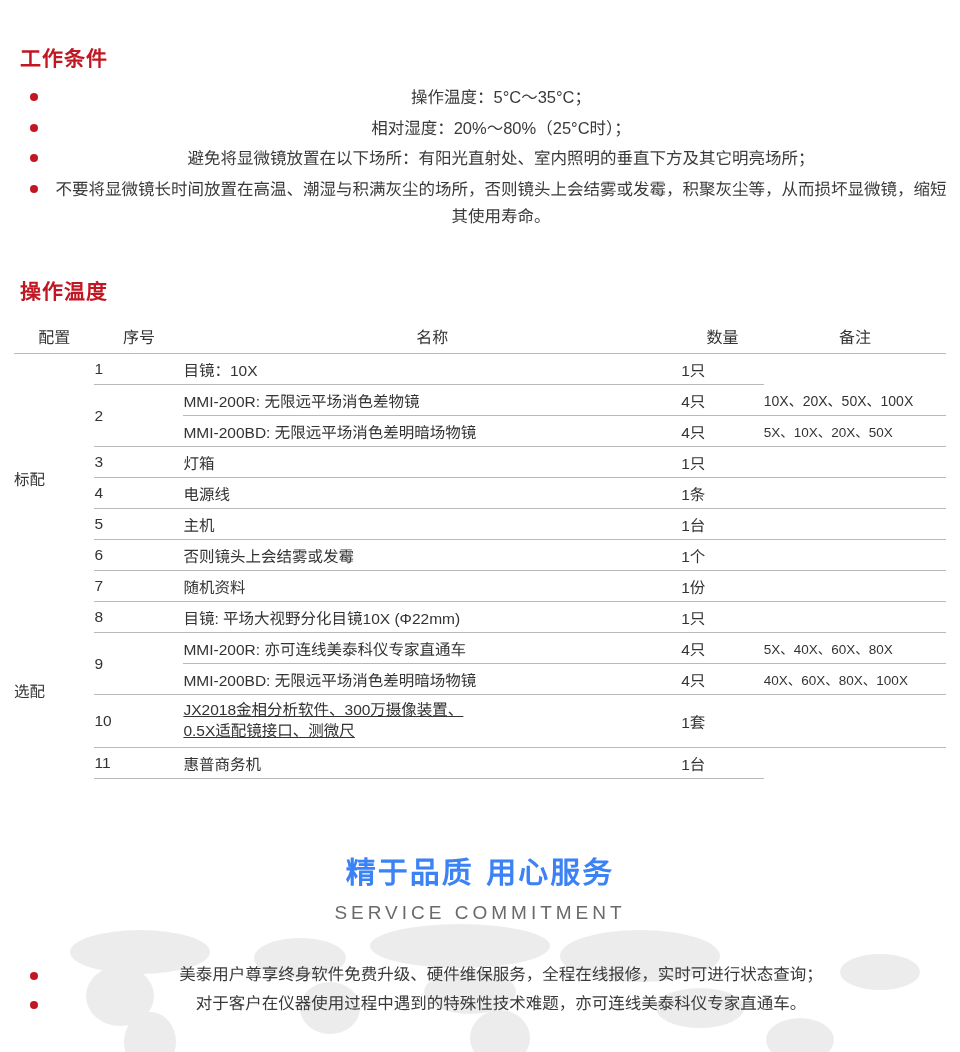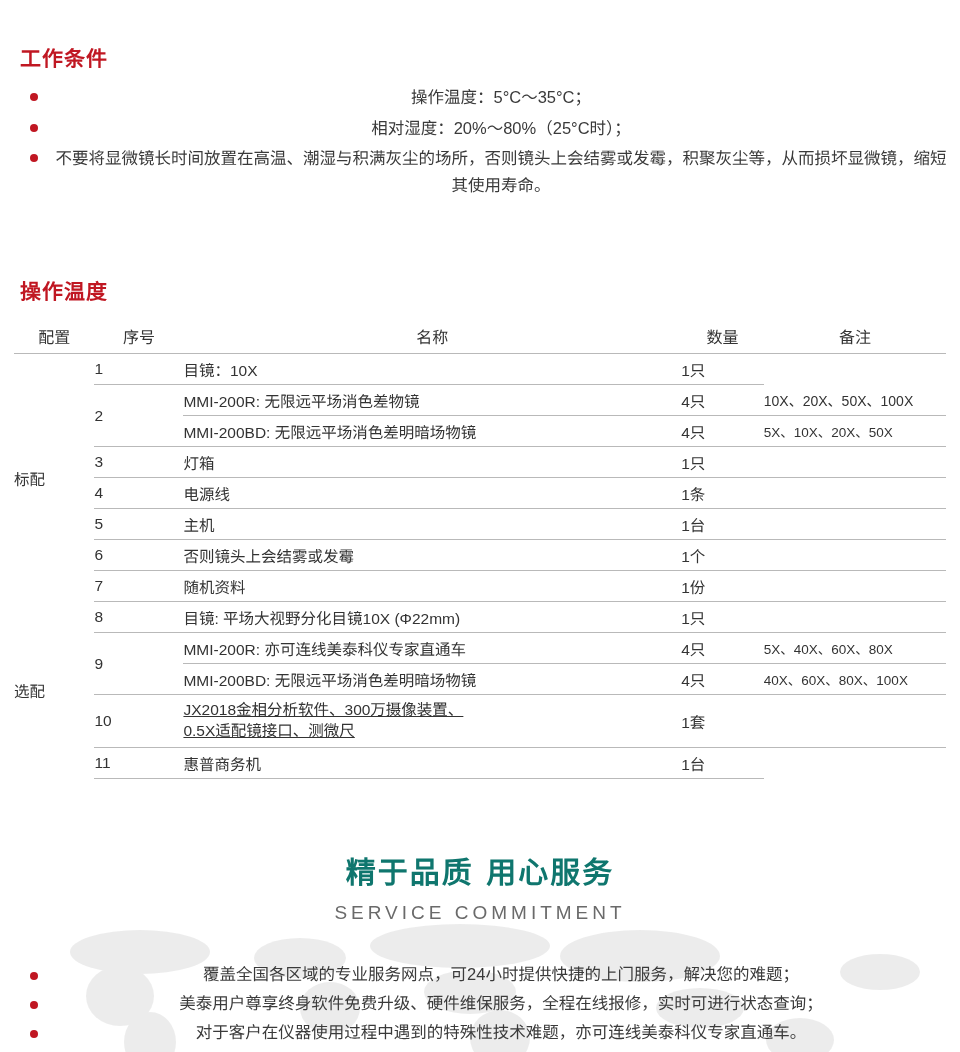--- a/index.html
+++ b/index.html
@@ -113,21 +113,21 @@
   
   #service-block {
     position: absolute;
     left: 0;
     top: 816px;
     width: 960px;
     text-align: center;
   }
   #service-cn {
     font-family: "DejaVu Sans", "Liberation Sans", sans-serif;
-    color: #0f766e;
+    color: #3b82f6;
     font-size: 30px;
     font-weight: bold;
     letter-spacing: 2px;
     margin: 0;
   }
   #service-en {
     color: #6a6a6a;
     font-size: 19px;
     letter-spacing: 4px;
     margin: 10px 0 0 0;
@@ -161,20 +161,21 @@
 </head>
 <body>
 
 <div class="page">
 
   <h2 class="section-title" id="sec-working">工作条件</h2>
 
   <ul class="bullet-list" id="working-list">
     <li><span class="dot"></span><span>操作温度：5°C～35°C；</span></li>
     <li><span class="dot"></span><span>相对湿度：20%～80%（25°C时）；</span></li>
+    <li><span class="dot"></span><span>避免将显微镜放置在以下场所：有阳光直射处、室内照明的垂直下方及其它明亮场所；</span></li>
     <li><span class="dot"></span><span>不要将显微镜长时间放置在高温、潮湿与积满灰尘的场所，否则镜头上会结雾或发霉，积聚灰尘等，从而损坏显微镜，缩短其使用寿命。</span></li>
   </ul>
 
   <h2 class="section-title" id="sec-config">操作温度</h2>
 
   <table id="config-table">
     <thead>
       <tr>
         <th class="col-cfg u">配置</th>
         <th class="col-idx u">序号</th>
@@ -286,18 +287,17 @@
       <ellipse cx="880" cy="60" rx="40" ry="18"></ellipse>
     </g>
   </svg>
 
   <div id="service-block">
     <div id="service-cn">精于品质 用心服务</div>
     <div id="service-en">SERVICE COMMITMENT</div>
   </div>
 
   <ul class="bullet-list" id="service-list">
-    <li><span class="dot"></span><span>覆盖全国各区域的专业服务网点，可24小时提供快捷的上门服务，解决您的难题；</span></li>
     <li><span class="dot"></span><span>美泰用户尊享终身软件免费升级、硬件维保服务，全程在线报修，实时可进行状态查询；</span></li>
     <li><span class="dot"></span><span>对于客户在仪器使用过程中遇到的特殊性技术难题，亦可连线美泰科仪专家直通车。</span></li>
   </ul>
 
 </div>
 
 </body></html>

